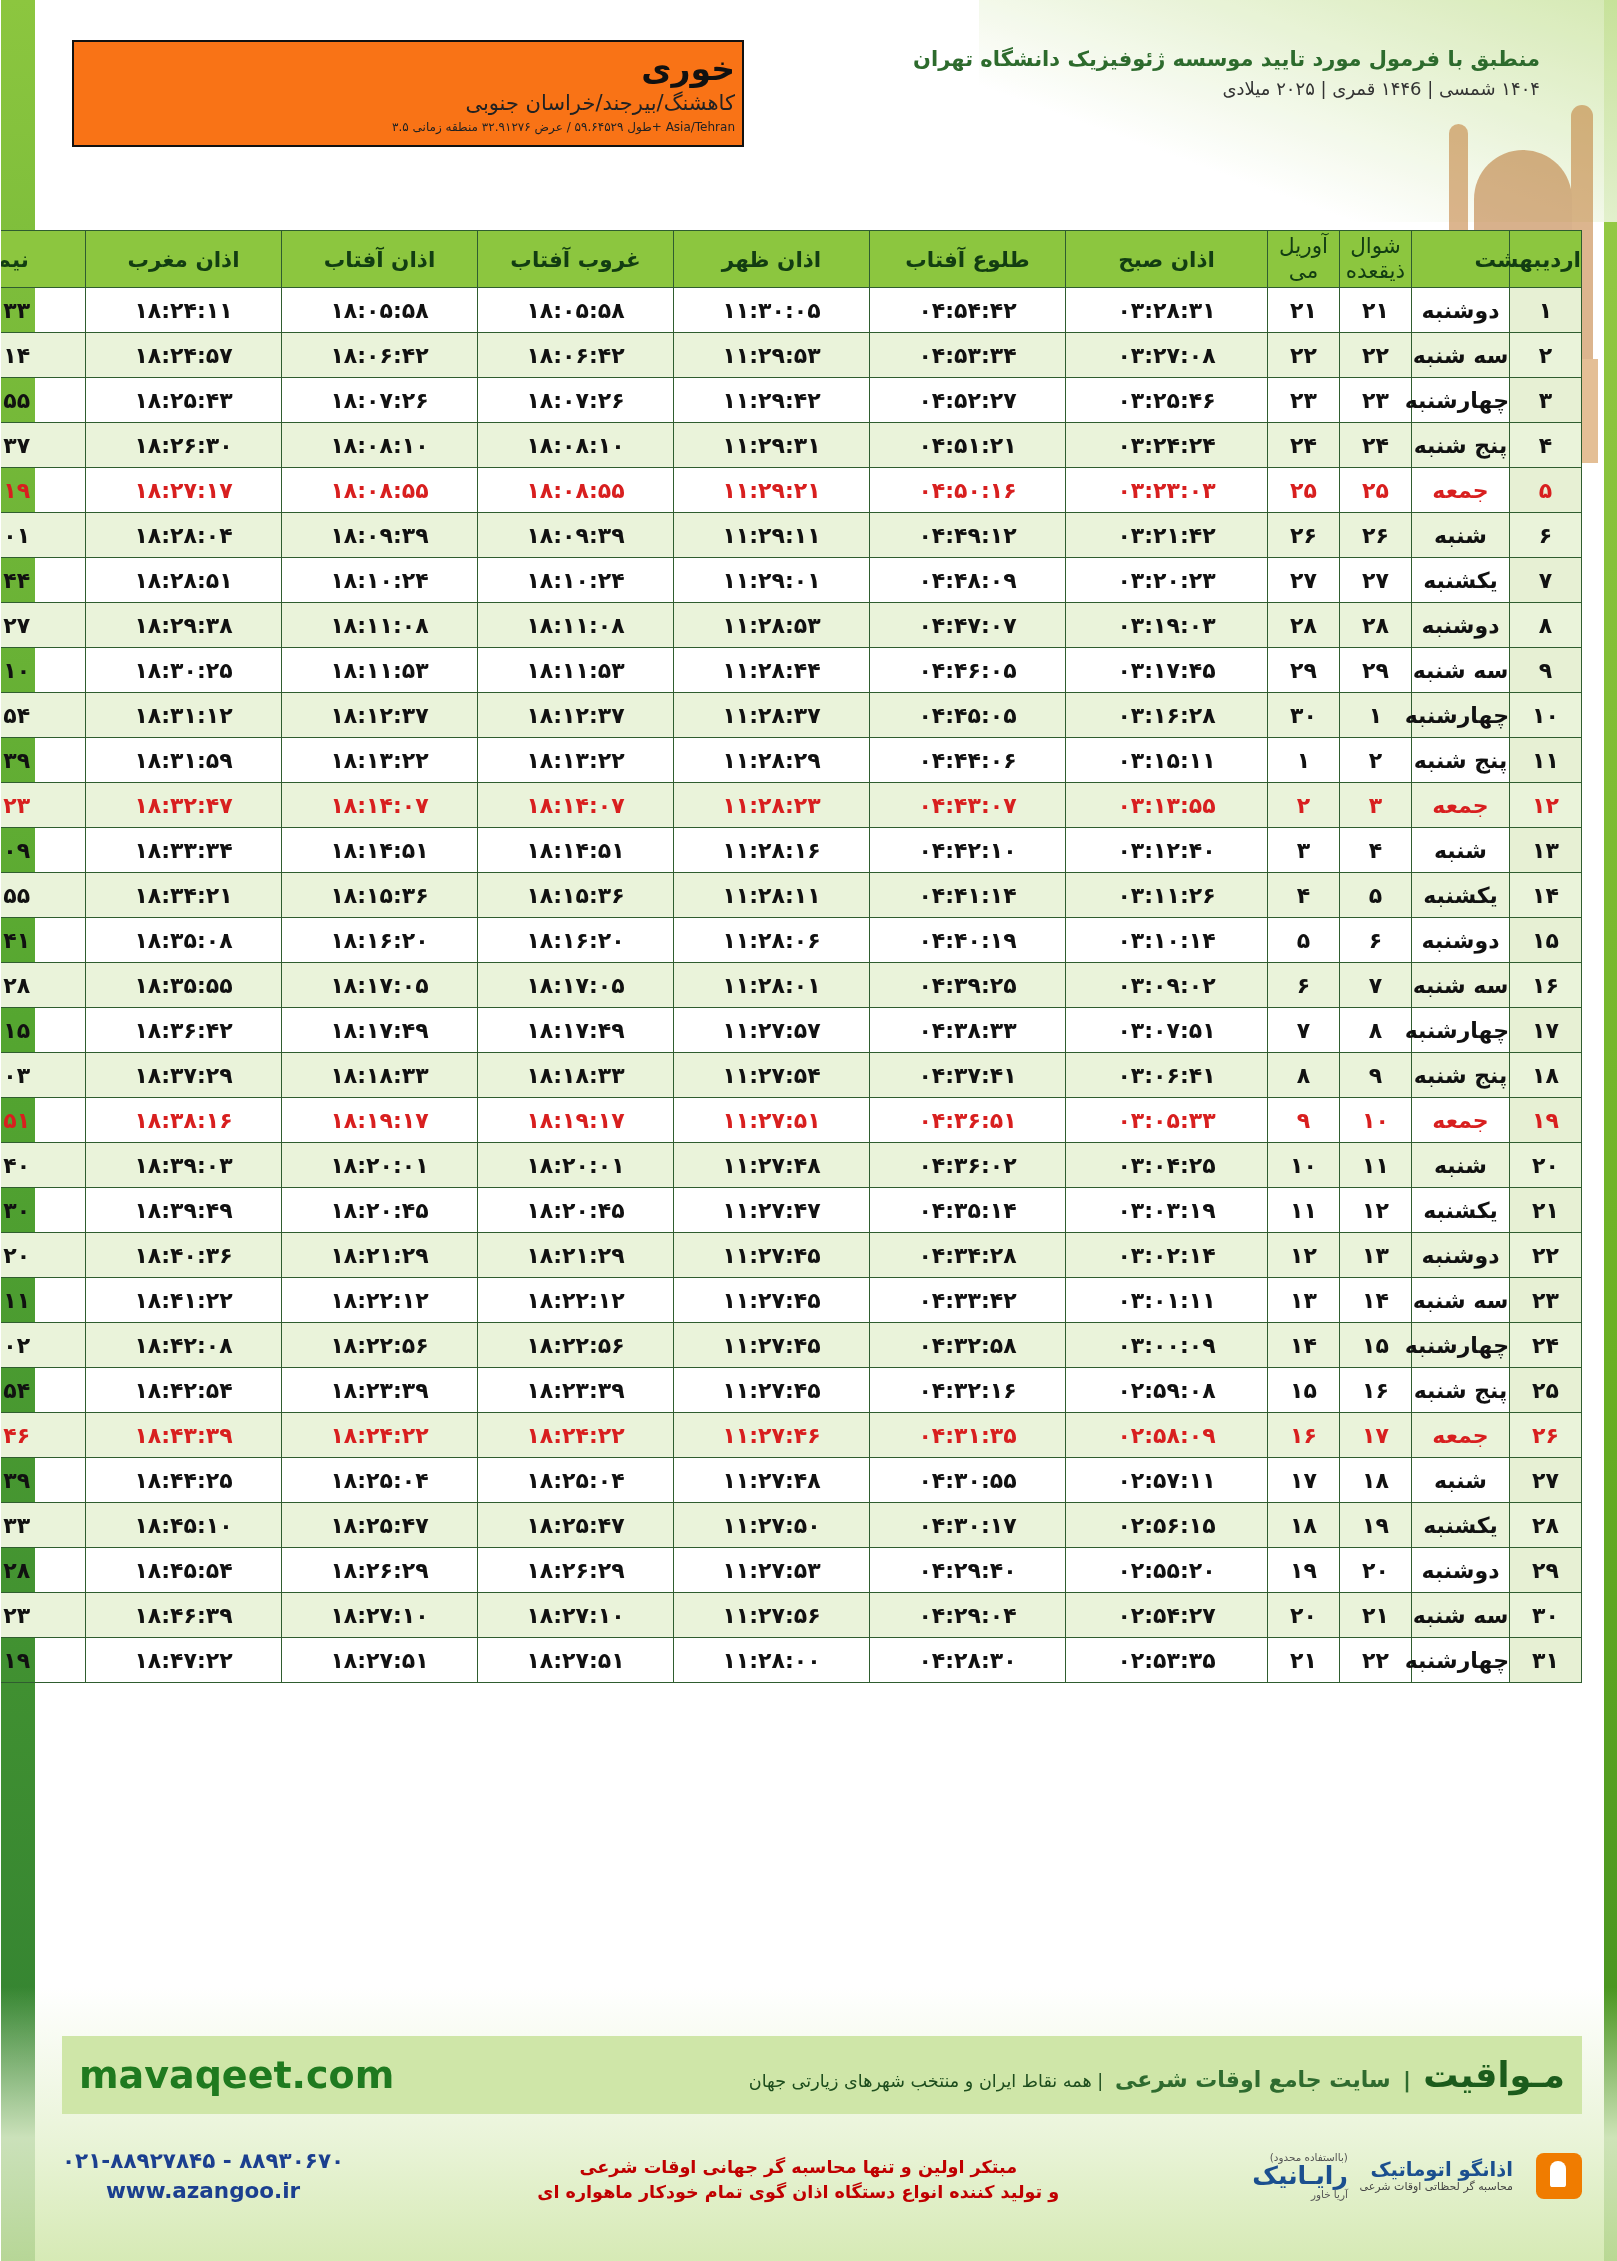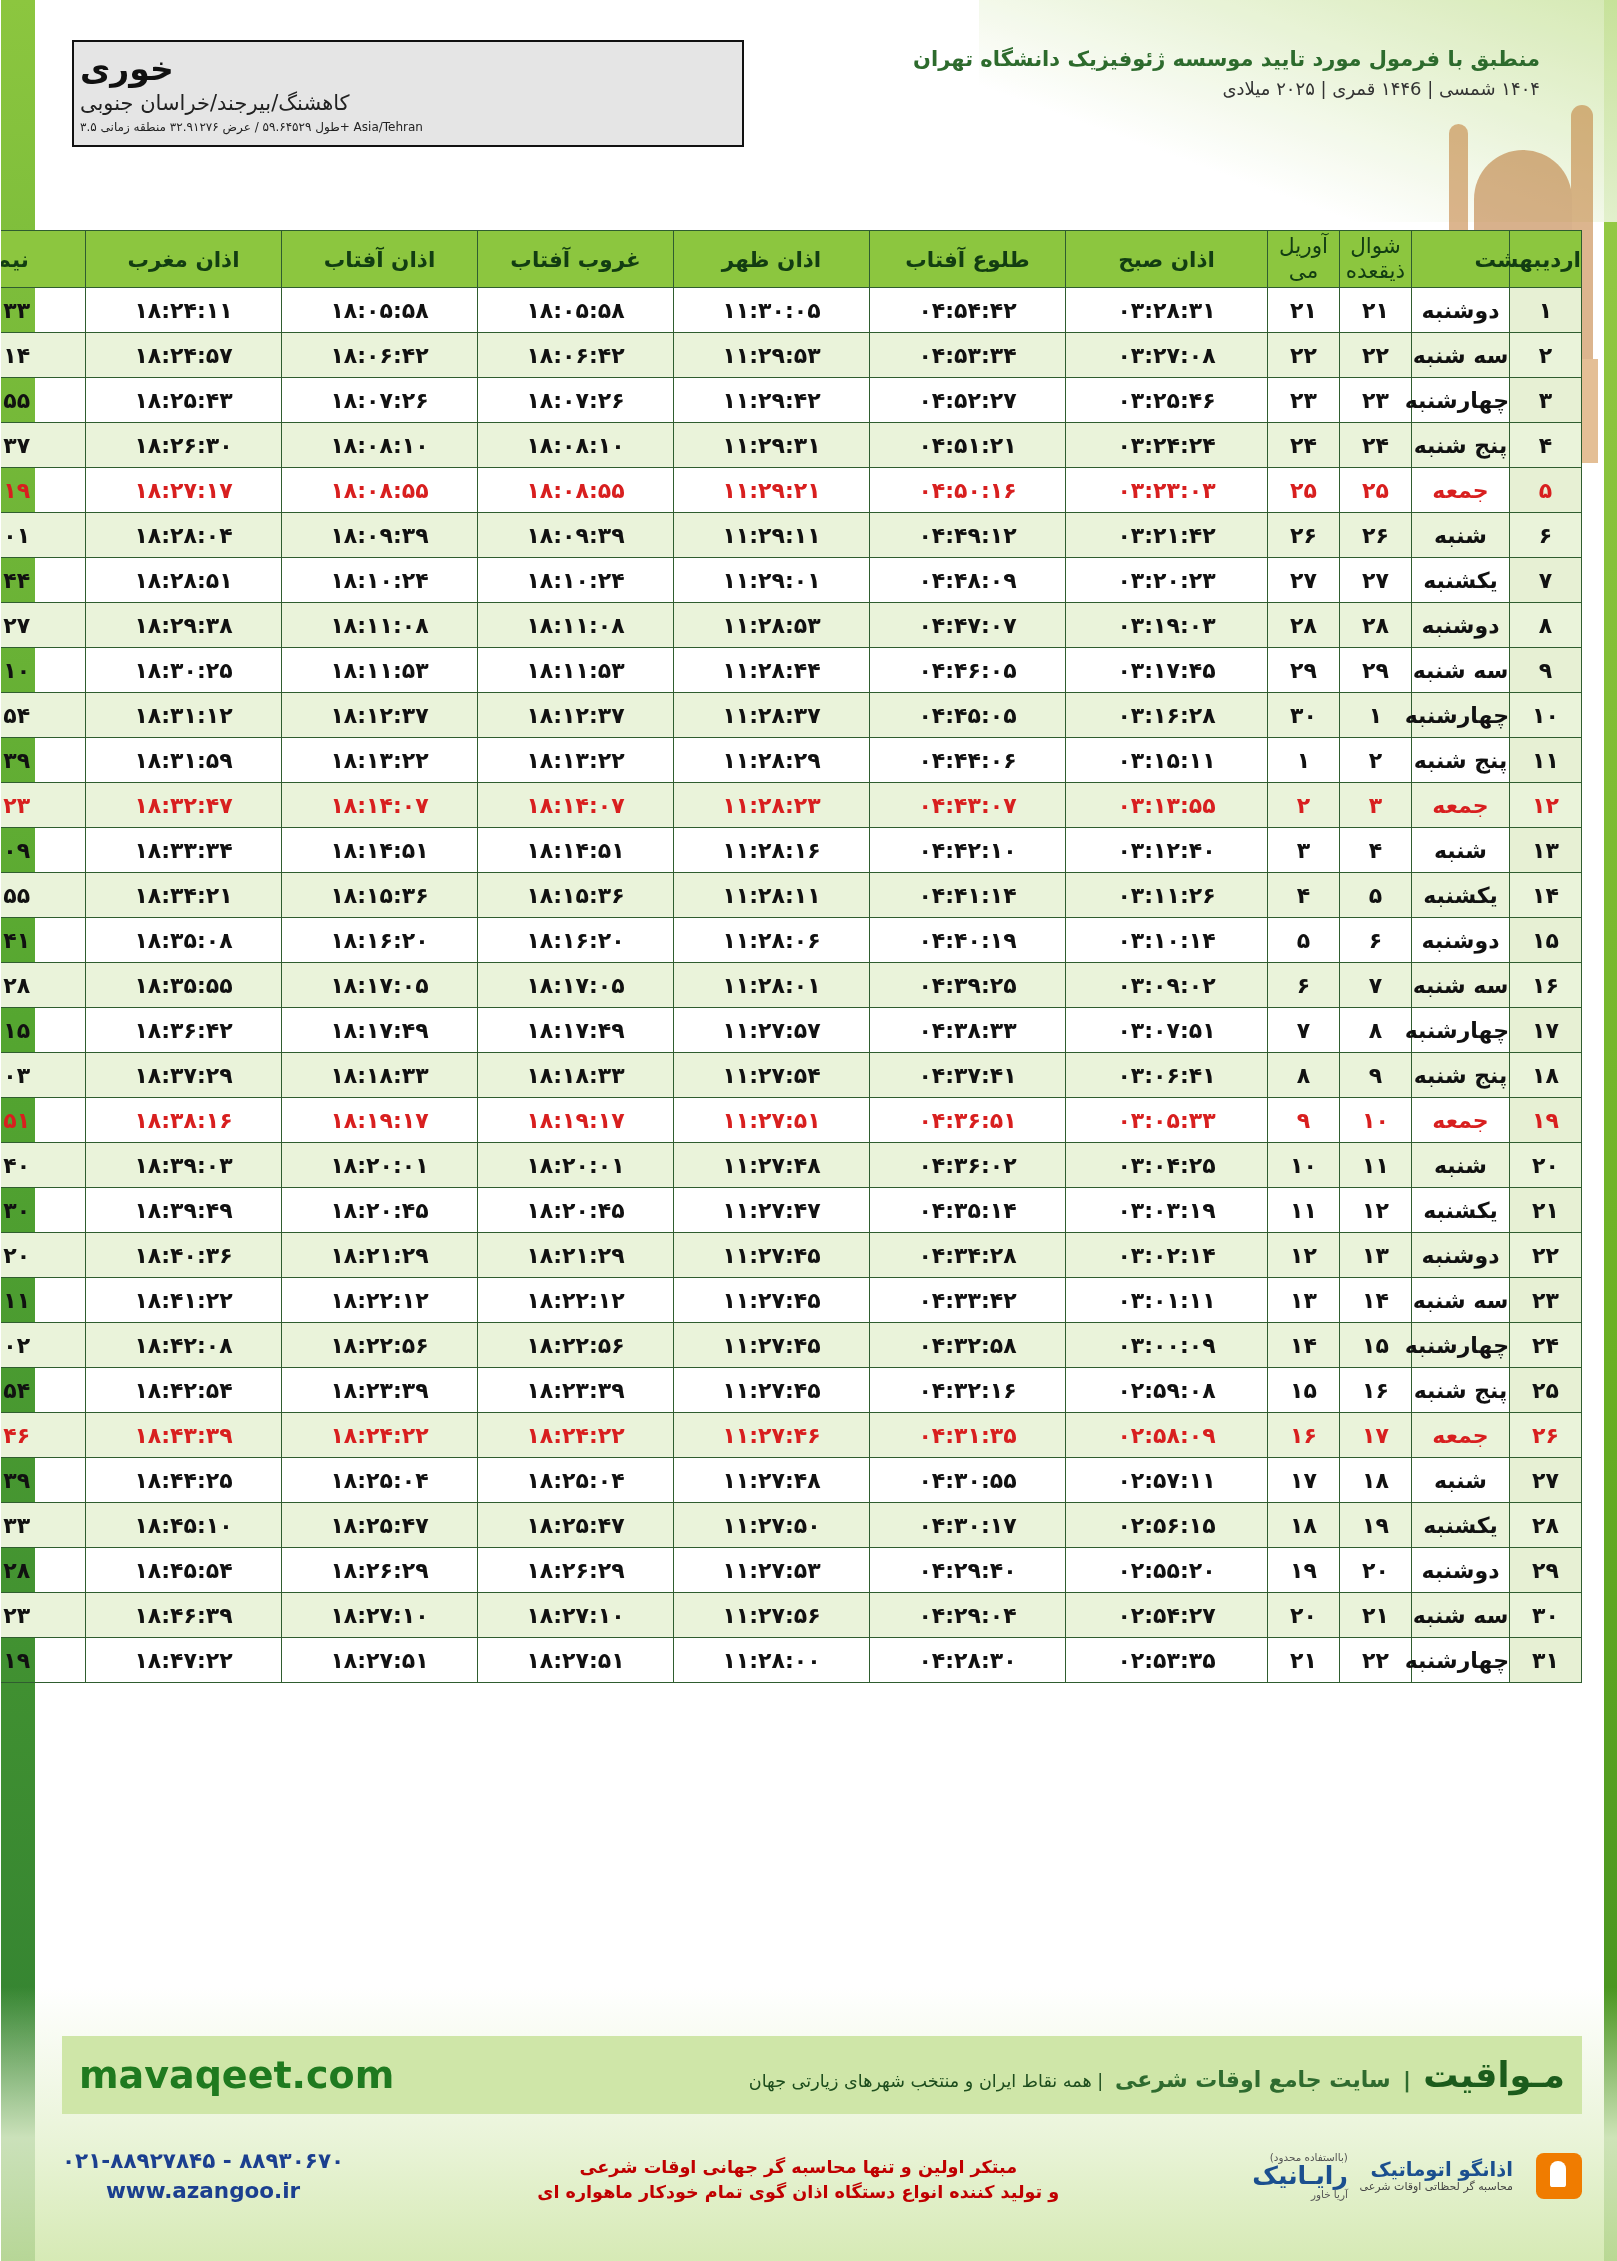--- a/index.html
+++ b/index.html
@@ -125,22 +125,22 @@
     white-space: nowrap;
   }
 
   .city-box {
     position: absolute;
     left: 6.5px;
     top: 0;
     width: 672px;
     border: 2px solid #111;
     padding: 9px 6.5px 10.4px 6.5px;
-    text-align: left;
-    background: #e5e5e5;
+    text-align: right;
+    background: #f97316;
     box-sizing: border-box;
   }
   .city-name {
     font-size: 33px;
     font-weight: bold;
     color: #111;
     line-height: 1.1;
   }
   .city-sub {
     font-size: 21px;

